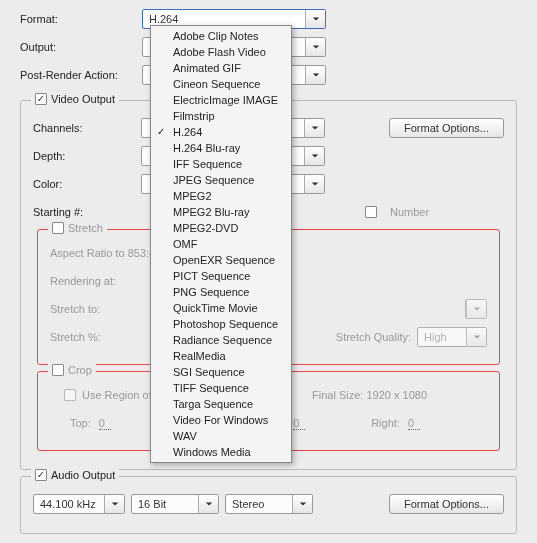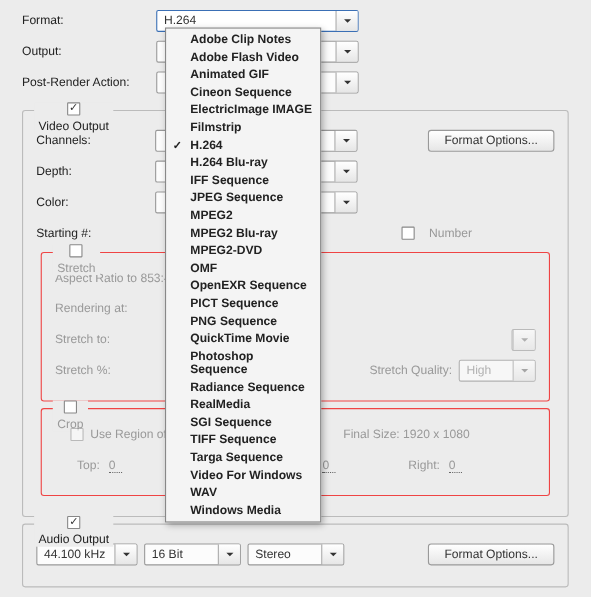--- a/index.html
+++ b/index.html
@@ -8,28 +8,28 @@
 .row { display: flex; align-items: center; margin-bottom: 6px; height: 22px; }
 .label { padding-right: 6px; color: #222; }
 .label.dim { color: #999; }
 .select { display: flex; align-items: center; border: 1px solid #999; background: #fcfcfc; height: 20px; border-radius: 2px; }
 .select.active { border: 1px solid #3a6fb5; background: #fff; }
 .select-text { flex: 1; padding: 0 6px; color: #333; }
 .select-arrow { width: 20px; height: 18px; border-left: 1px solid #aaa; display: flex; align-items: center; justify-content: center; background: linear-gradient(#fff,#e6e6e6); }
 .select-arrow svg { width: 8px; height: 8px; }
 .btn { border: 1px solid #999; background: linear-gradient(#fff,#e6e6e6); height: 20px; padding: 0 14px; border-radius: 3px; color: #333; display: flex; align-items: center; cursor: pointer; }
 .group { border: 1px solid #bbb; border-radius: 3px; margin: 6px 0; padding: 10px 12px 12px; position: relative; }
-.group-title { position: absolute; top: -8px; left: 10px; background: #ececec; padding: 0 4px; display: flex; align-items: center; gap: 4px; color: #222; flex-direction: column; }
+.group-title { position: absolute; top: -8px; left: 10px; background: #ececec; padding: 0 4px; display: flex; align-items: center; gap: 4px; color: #222; }
 .group-title.dim { color: #999; }
 .checkbox { width: 12px; height: 12px; border: 1px solid #888; background: #fff; display: inline-flex; align-items: center; justify-content: center; border-radius: 1px; }
 .checkbox.checked::after { content: "✓"; font-size: 10px; color: #333; line-height: 1; }
 .inner-group { border: 1px solid #ef4444; border-radius: 3px; margin: 6px 4px; padding: 12px 12px 10px; position: relative; }
 .underline { border-bottom: 1px dotted #666; min-width: 12px; display: inline-block; }
 .dim { color: #999; }
-.dropdown { position: absolute; left: 150px; top: 25px; width: 142px; background: #f4f4f4; border: 1px solid #888; box-shadow: 2px 2px 6px rgba(0,0,0,0.3); z-index: 100; padding: 2px 0; font-weight: bold; }
+.dropdown { position: absolute; left: 150px; top: 25px; width: 142px; background: #f4f4f4; border: 1px solid #888; box-shadow: 2px 2px 6px rgba(0,0,0,0.3); z-index: 100; padding: 2px 0; }
 .dropdown-item { padding: 2px 6px 2px 22px; color: #222; position: relative; cursor: pointer; }
 .dropdown-item.sel::before { content: "✓"; position: absolute; left: 6px; font-size: 10px; }
 .arrow-only { width: 22px; }
 </style>
 </head>
 <body>
 
 <div class="panel">
 
   <div class="row">

